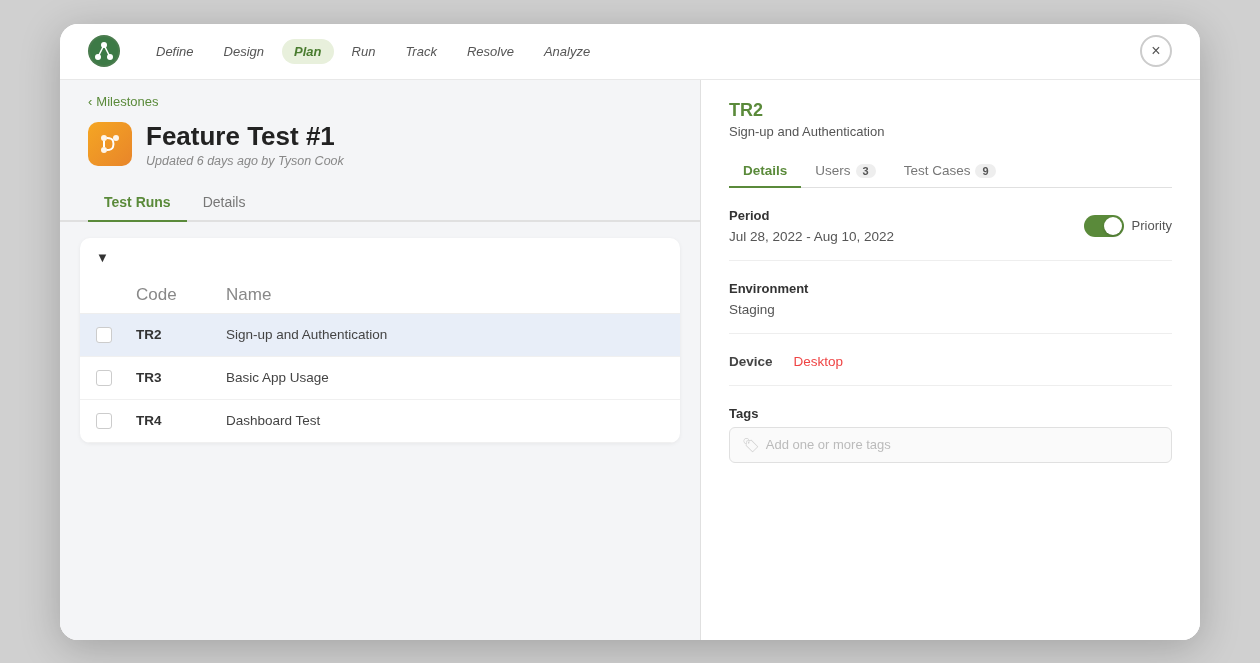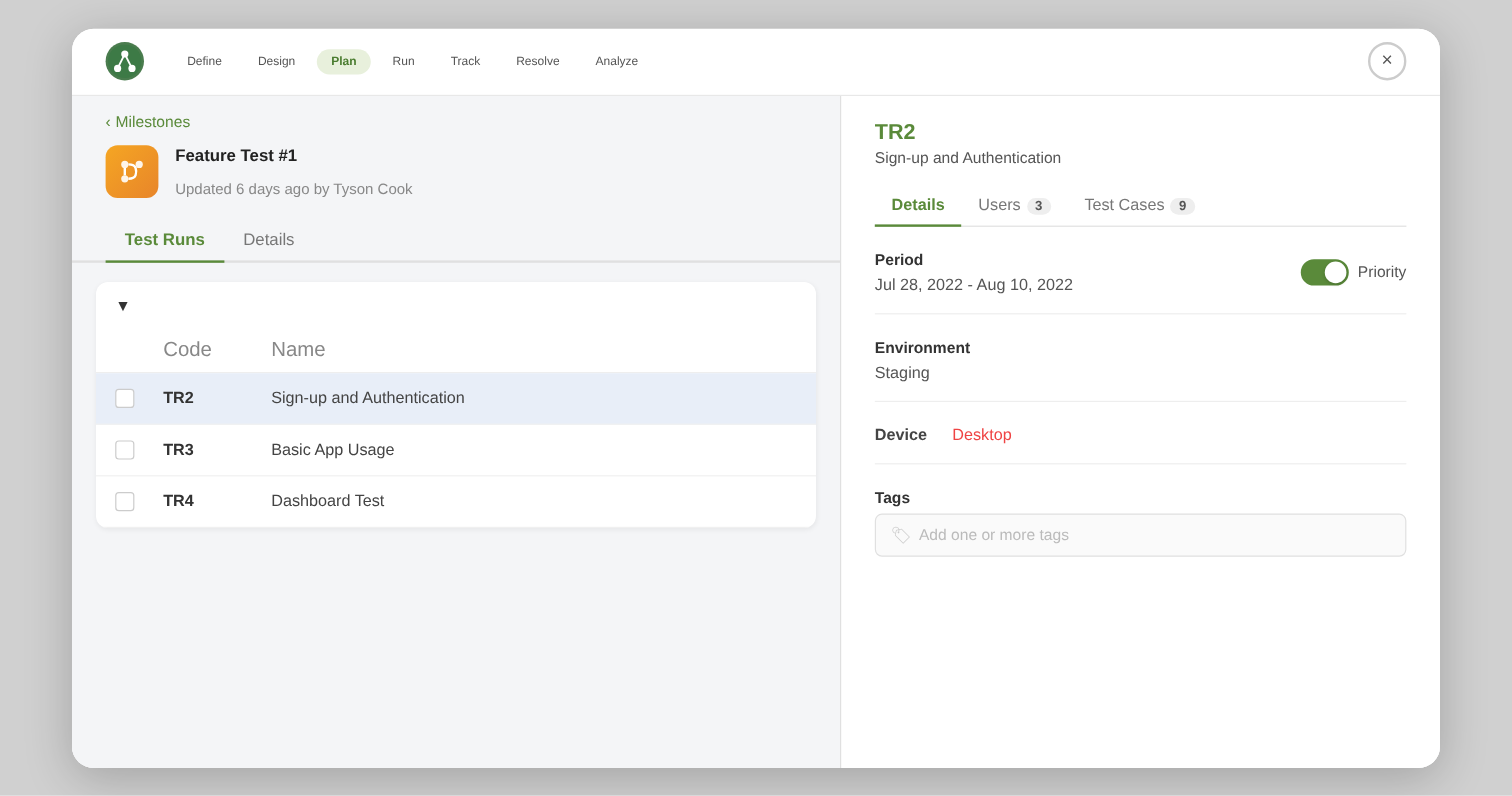--- a/index.html
+++ b/index.html
@@ -36,24 +36,25 @@
       display: flex; align-items: center; justify-content: center;
       color: white; font-size: 18px; font-weight: bold;
       flex-shrink: 0;
     }
     .nav-links {
       display: flex; gap: 6px; align-items: center;
     }
     .nav-link {
       padding: 5px 12px;
       border-radius: 16px;
-      font-size: 10px;
+      font-size: 13px;
       color: #555;
       cursor: pointer;
       font-weight: 400;
+      font-style: italic;
     }
     .nav-link.active {
       background: #e8f0dc;
       color: #4a7c2f;
       font-weight: 600;
     }
     .close-btn {
       width: 32px; height: 32px;
       border-radius: 50%;
       border: 2px solid #ccc;
@@ -88,22 +89,22 @@
       padding: 8px 28px 16px;
       display: flex; align-items: center; gap: 14px;
     }
     .milestone-icon {
       width: 44px; height: 44px;
       background: linear-gradient(135deg, #f5a623, #e8852a);
       border-radius: 10px;
       display: flex; align-items: center; justify-content: center;
       font-size: 22px;
     }
-    .milestone-title { font-size: 14px; font-weight: 700; color: #222; }
-    .milestone-sub { font-size: 12.5px; color: #888; margin-top: 14px; }
+    .milestone-title { font-size: 26px; font-weight: 700; color: #222; }
+    .milestone-sub { font-size: 12.5px; color: #888; margin-top: 2px; font-style: italic; }
     
     .tabs-row {
       display: flex;
       padding: 0 28px;
       border-bottom: 2px solid #e0e0e0;
       gap: 0;
       background: #f4f5f7;
     }
     .tab {
       padding: 10px 16px;

